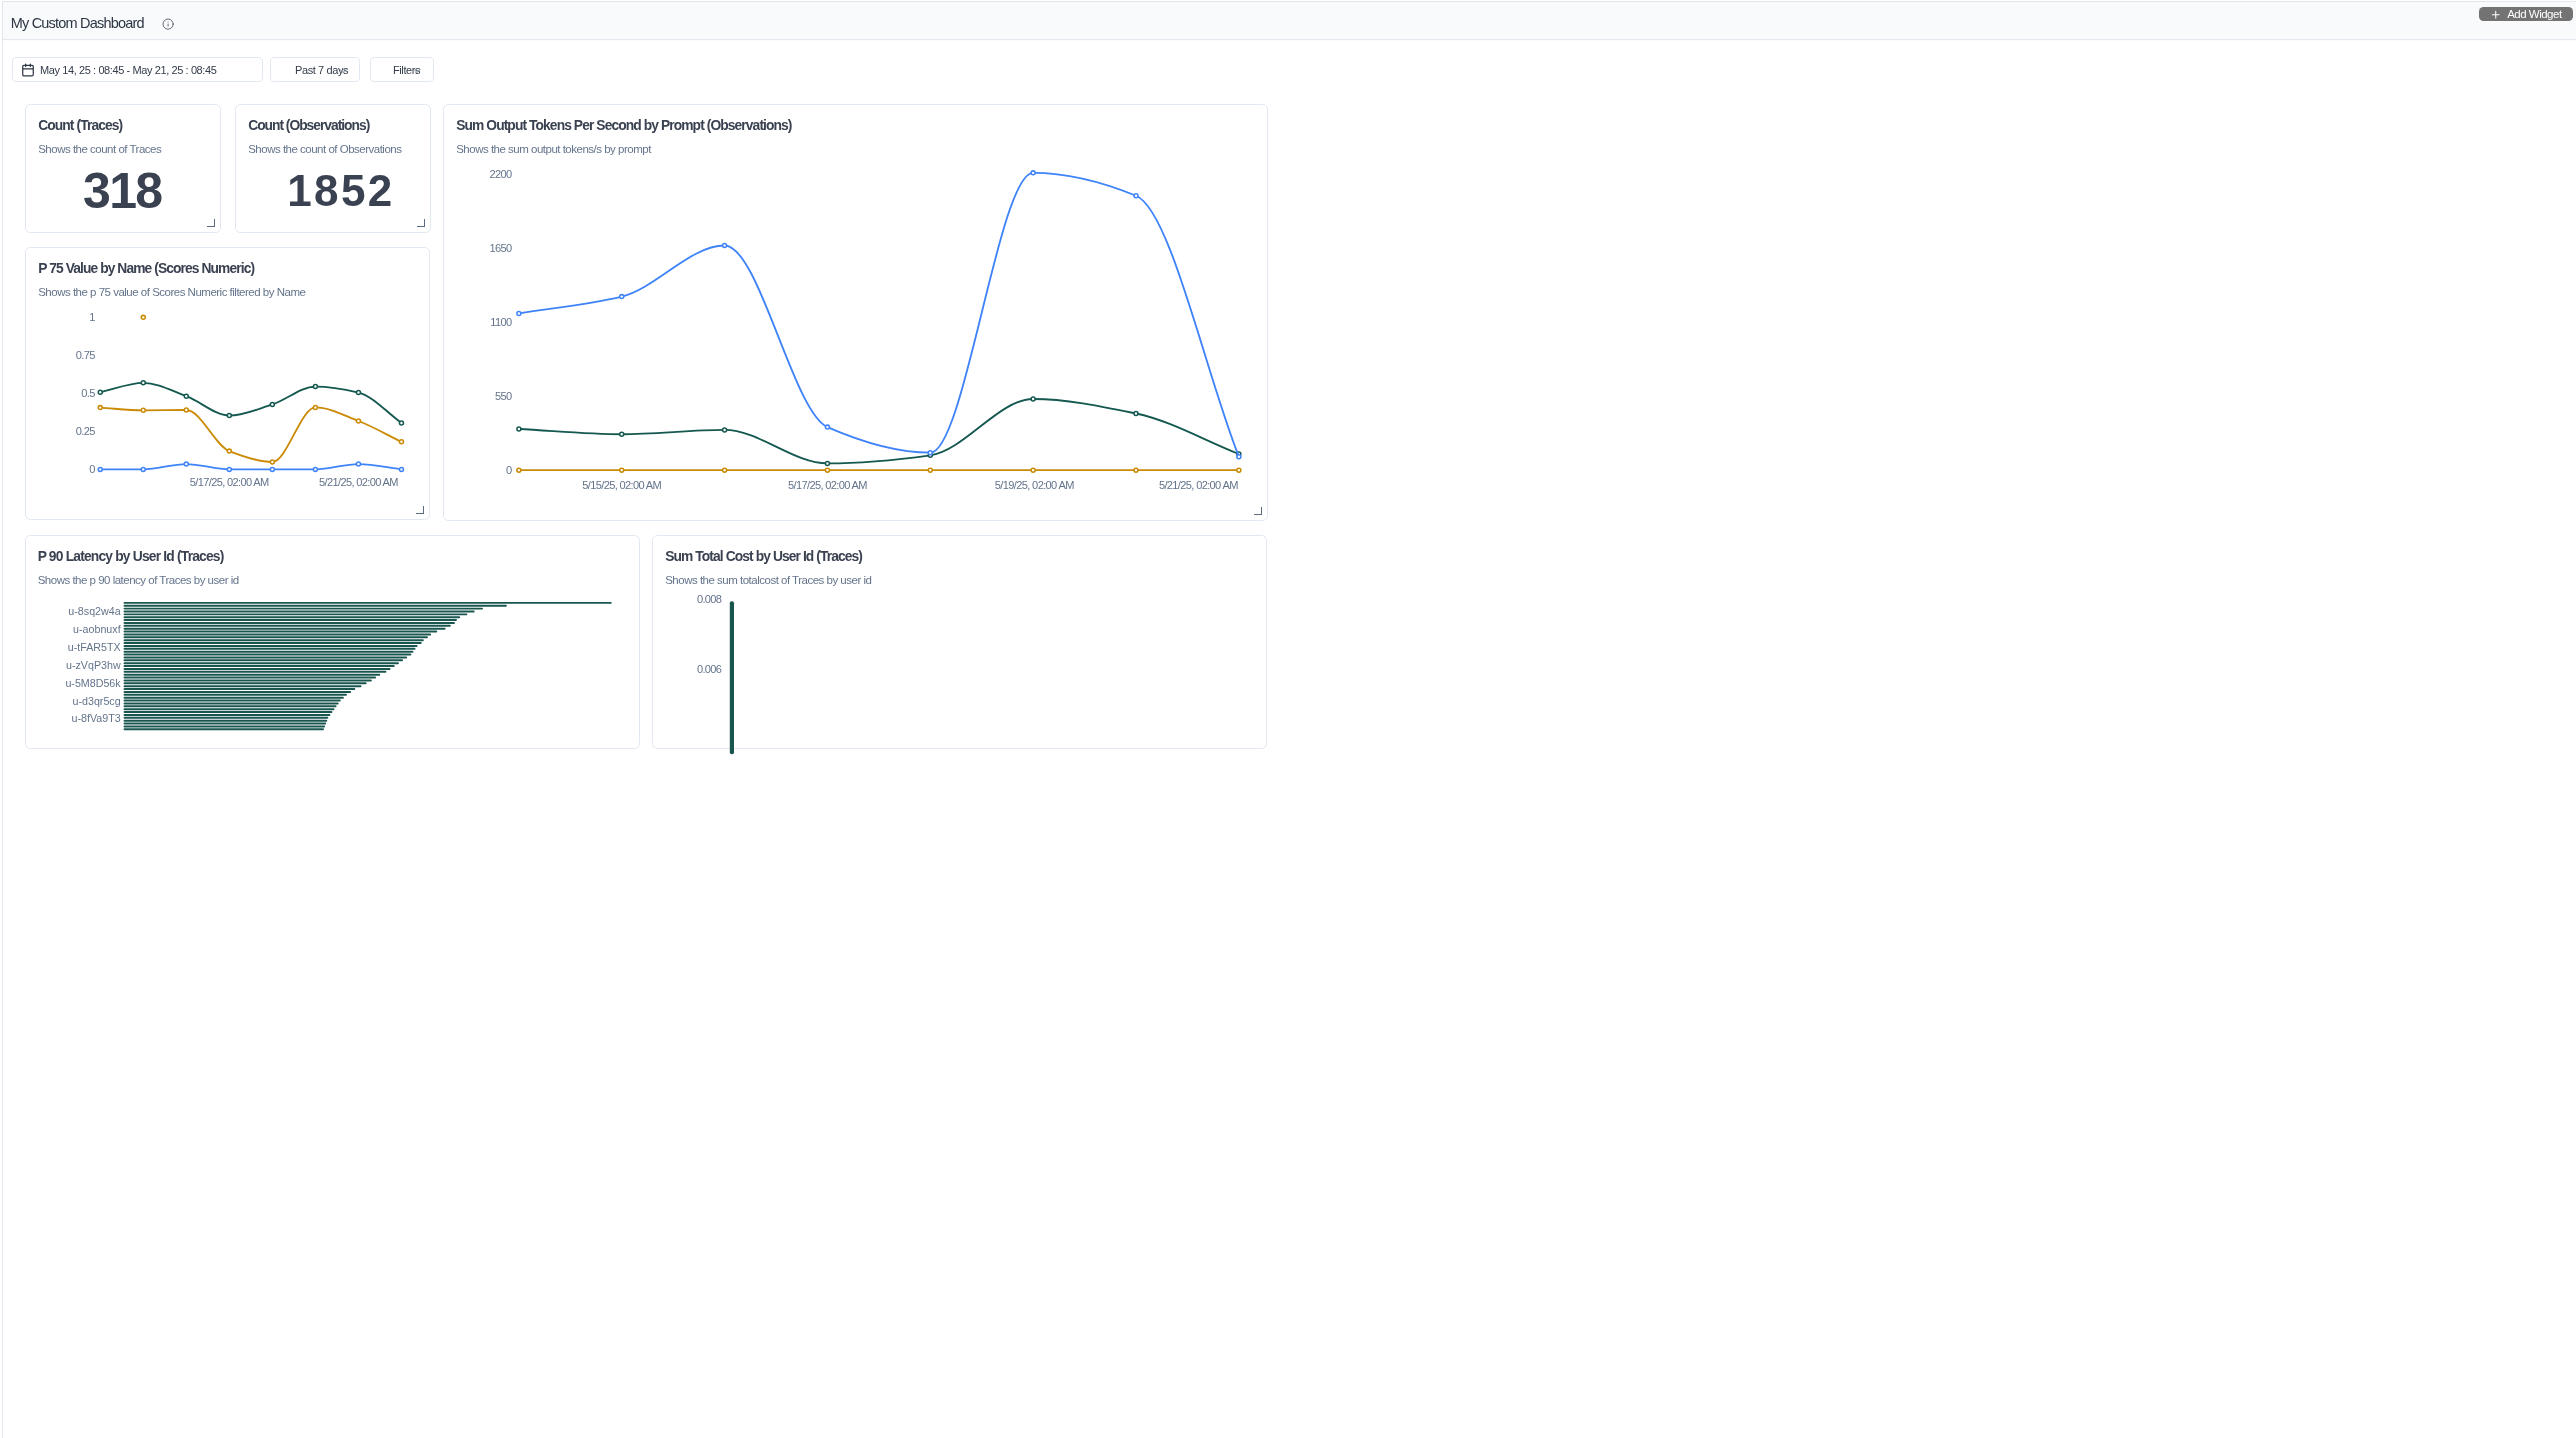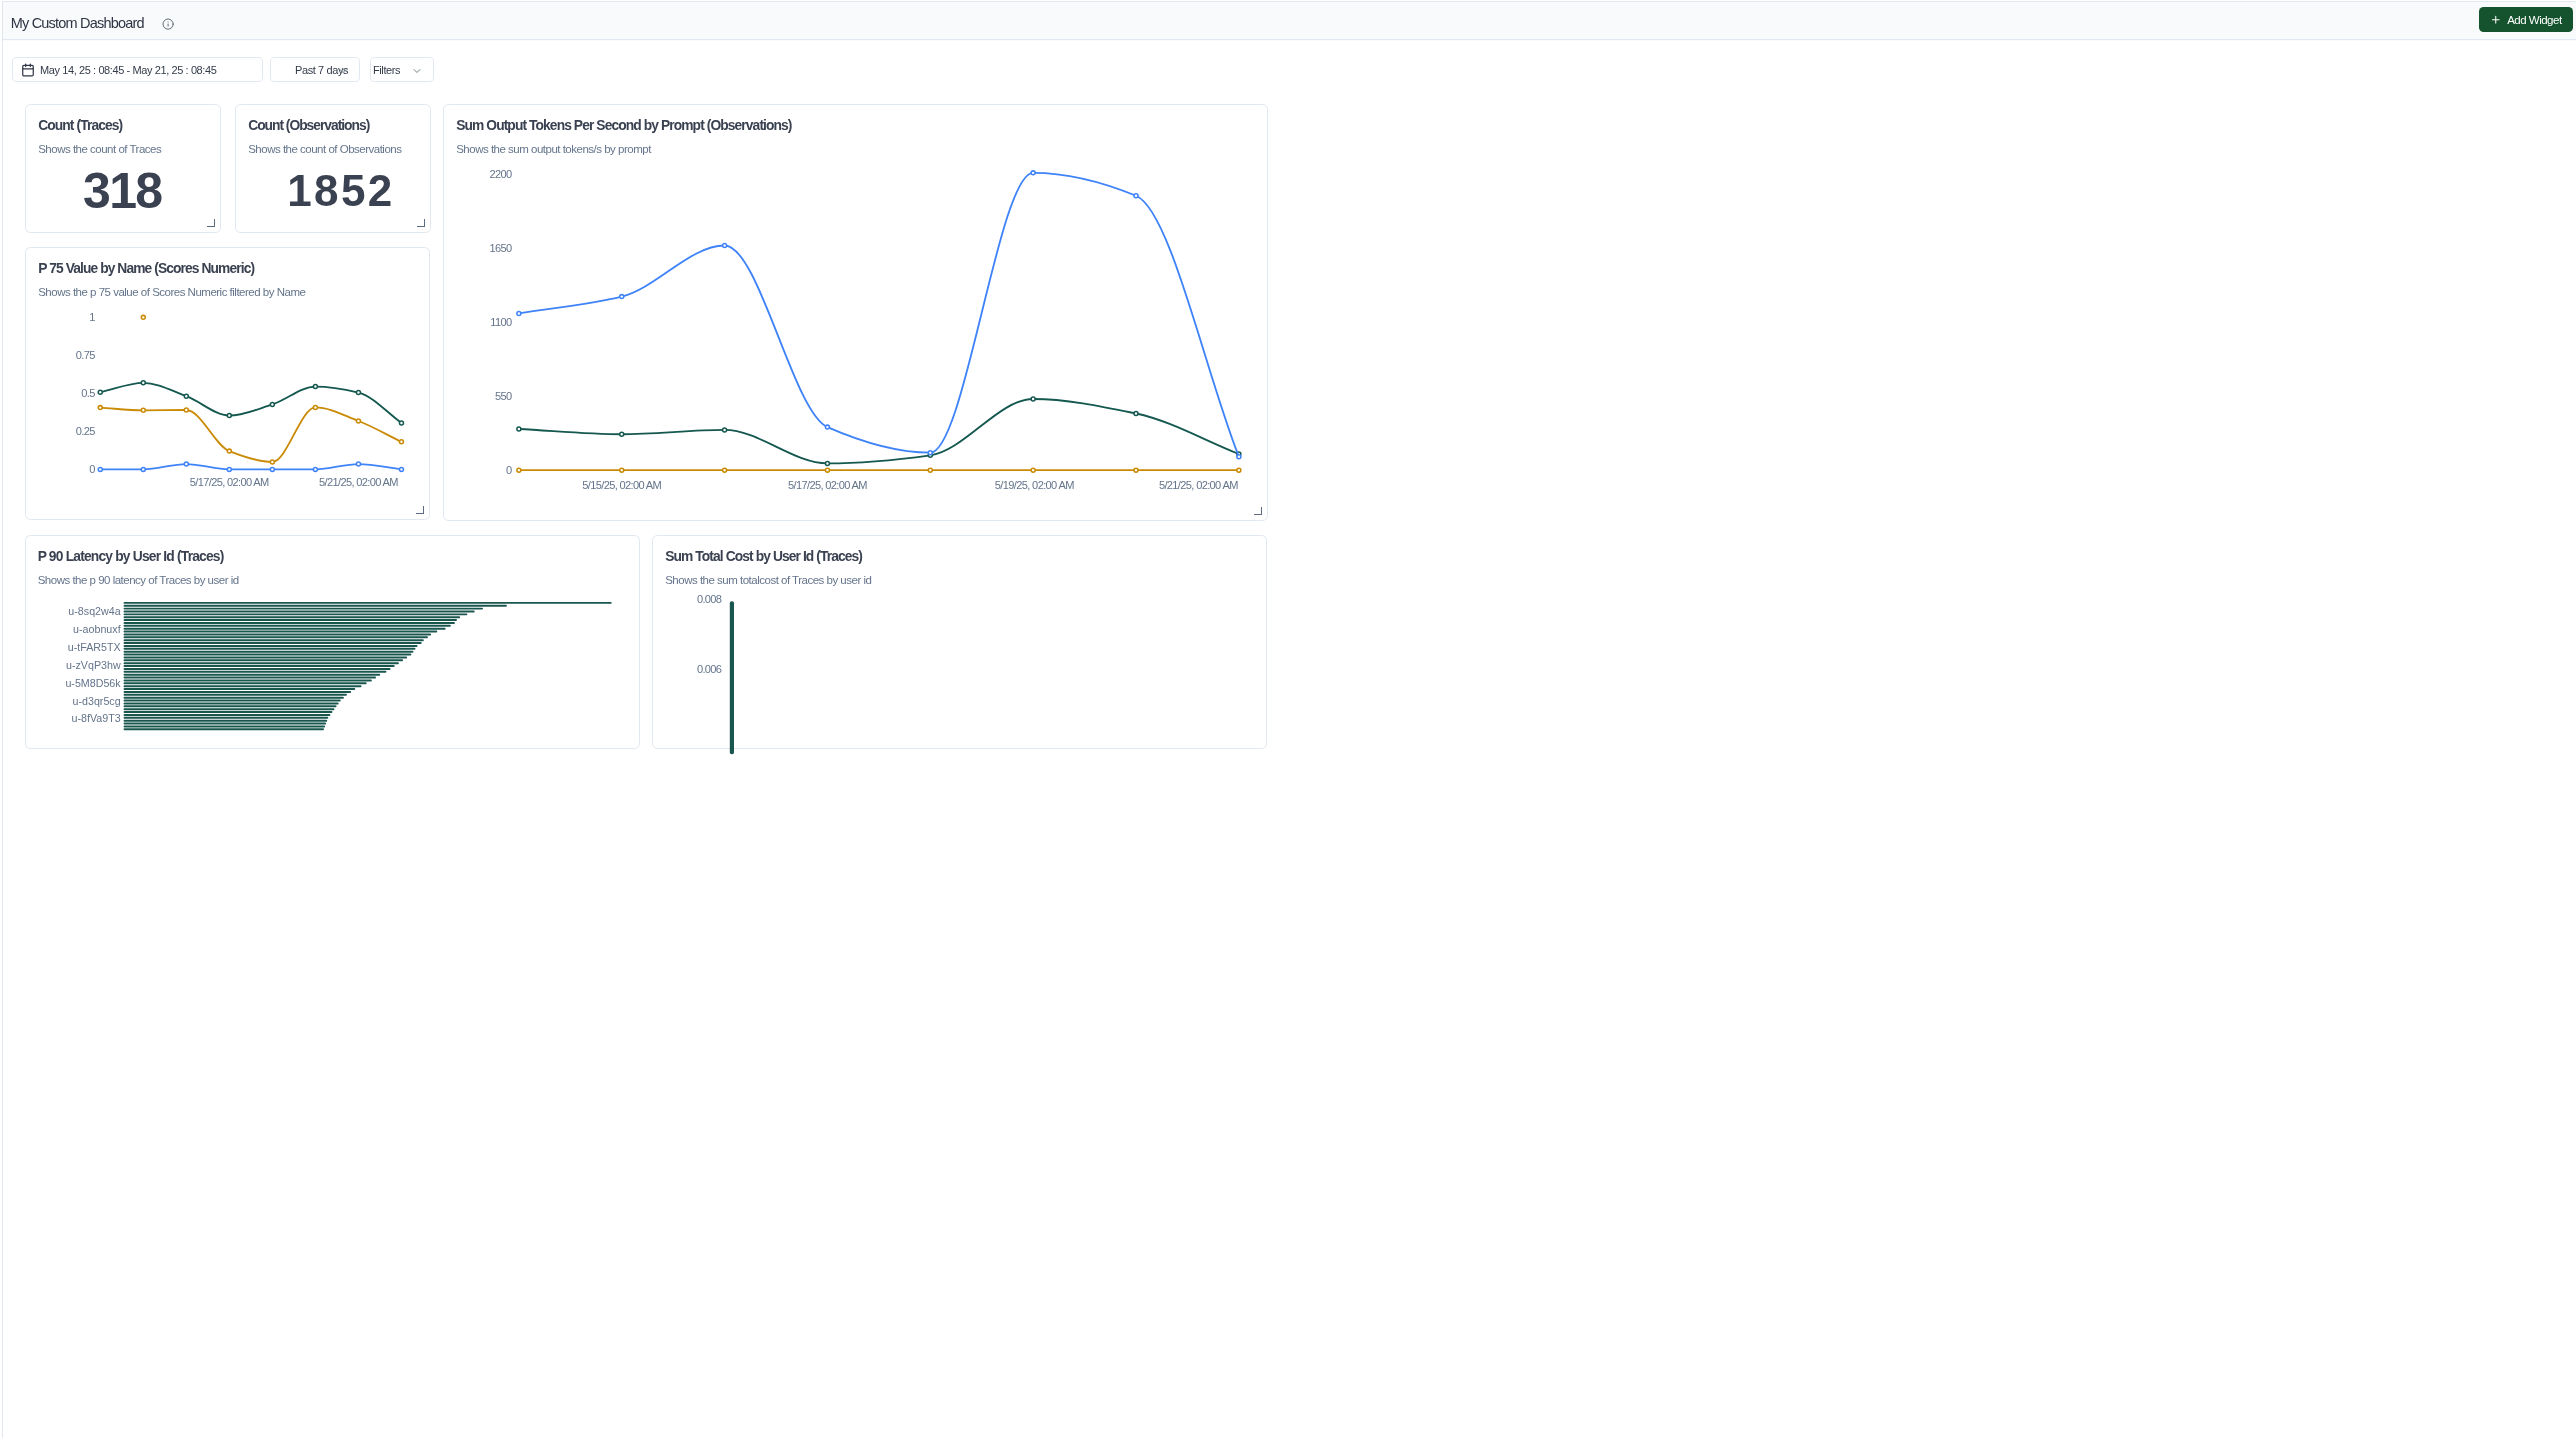--- a/index.html
+++ b/index.html
@@ -1,19 +1,19 @@
 <!DOCTYPE html>
 <html style="font-size:12.2px"><head><meta charset="utf-8"><title>My Custom Dashboard</title>
 <style>
 *{margin:0;padding:0;box-sizing:border-box}
 html,body{width:1288px;height:719px;overflow:hidden;background:#fff;font-family:"Liberation Sans",sans-serif}
 #vline{position:absolute;left:1.9px;top:0.8px;bottom:0;width:0.8px;background:#e2e8f0}
 #hdr{position:absolute;left:2.7px;top:0.8px;right:0;height:39px;background:#f8fafc;border-top:0.8px solid #e2e8f0;border-bottom:0.8px solid #e2e8f0;box-shadow:0 0.8px 1.5px rgba(15,23,42,0.05)}
 #hdr h1{position:absolute;left:8px;top:13px;font-size:14.5px;font-weight:400;color:#2e3543;letter-spacing:-0.8px;line-height:17px}
-#addw{position:absolute;right:3.1px;top:7.4px;width:94px;height:25px;background:#14532d;border-radius:4.6px;color:#fff;font-size:11.5px;font-weight:500;letter-spacing:-0.5px;display:flex;align-items:center;justify-content:center}
+#addw{position:absolute;right:3.1px;top:7.4px;width:94px;height:14px;background:#737373;border-radius:4.6px;color:#fff;font-size:11.5px;font-weight:500;letter-spacing:-0.5px;display:flex;align-items:center;justify-content:center}
 .tbtn{position:absolute;top:57px;height:25px;background:#fff;border:0.8px solid #e2e8f0;border-radius:4.6px;font-size:11px;color:#333b49;letter-spacing:-0.4px;display:flex;align-items:center}
 .card{position:absolute;background:#fff;border:0.8px solid #e2e8f0;border-radius:5.4px}
 .ct{position:absolute;left:12.2px;top:12.6px;font-size:13.8px;font-weight:700;color:#3a4150;letter-spacing:-0.9px;line-height:16px;white-space:nowrap}
 .cs{position:absolute;left:12.2px;top:37px;font-size:11.5px;color:#64748b;letter-spacing:-0.5px;line-height:15.3px;white-space:nowrap}
 .num{position:absolute;left:0;right:0;top:60px;text-align:center;font-size:44px;font-weight:700;color:#3a4150;line-height:52px}
 .rh{position:absolute;right:5.4px;bottom:5.4px;width:7.7px;height:7.7px;border-right:1.5px solid #5b6b80;border-bottom:1.5px solid #5b6b80}
 .ax{font-size:14.5px;fill:#64748b;letter-spacing:-0.85px}
 .ax2{font-size:14px;fill:#64748b;letter-spacing:0px}
 svg{overflow:visible}
 .ch{position:absolute;left:0;top:0}
@@ -41,21 +41,21 @@
     </svg>
     <span style="position:absolute;left:27px;top:5.5px">May 14, 25 : 08:45 - May 21, 25 : 08:45</span>
   </div>
 <div class="tbtn" style="left:270px;width:90px">
     <span style="margin-left:24px">Past 7 days</span>
     <svg width="12" height="12" viewBox="0 0 24 24" fill="none" stroke="#708286" stroke-width="2" stroke-linecap="round" stroke-linejoin="round" style="position:absolute;right:9.6px;top:6.6px">
       <polyline points="6 9 12 15 18 9"></polyline>
     </svg>
   </div>
 <div class="tbtn" style="left:370px;width:64px">
-    <span style="margin-left:2px">Filters</span>
+    <span style="margin-left:22px">Filters</span>
     <svg width="12" height="12" viewBox="0 0 24 24" fill="none" stroke="#708286" stroke-width="2" stroke-linecap="round" stroke-linejoin="round" style="position:absolute;right:10px;top:6.6px">
       <polyline points="6 9 12 15 18 9"></polyline>
     </svg>
   </div>
 <div class="card" style="left:25px;top:104px;width:196px;height:129px">
 <div class="ct">Count (Traces)</div>
     <div class="cs">Shows the count of Traces</div>
     <div class="num" style="font-size:50px;line-height:50px;top:61px;letter-spacing:-1.7px;transform:translateX(-0.8px)">318</div>
     <div class="rh"></div>
   </div>

